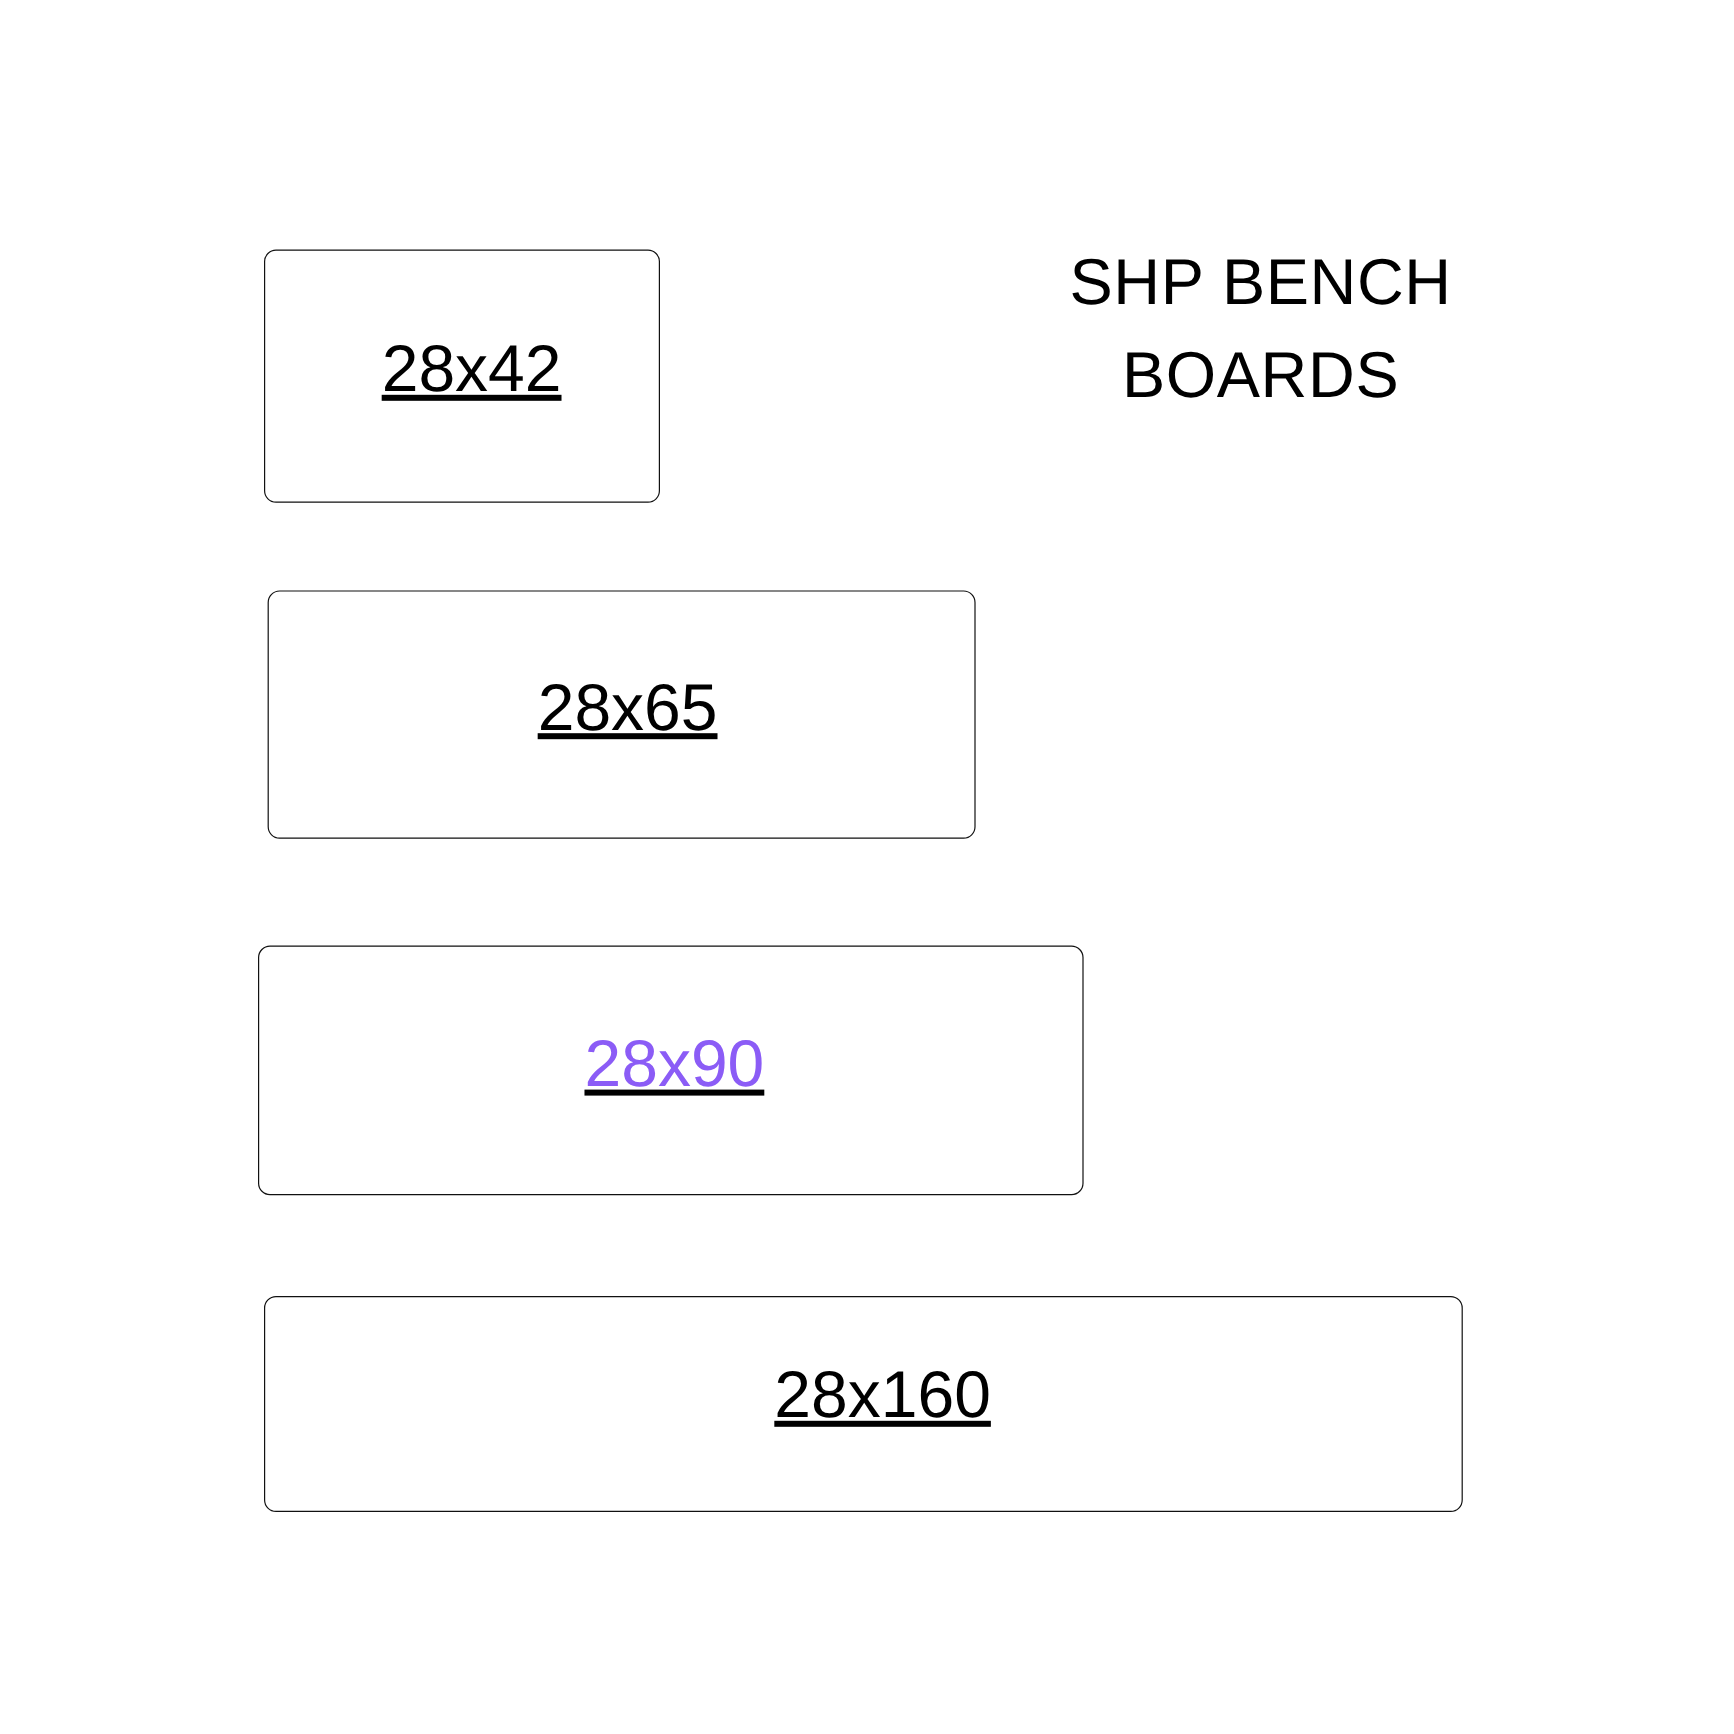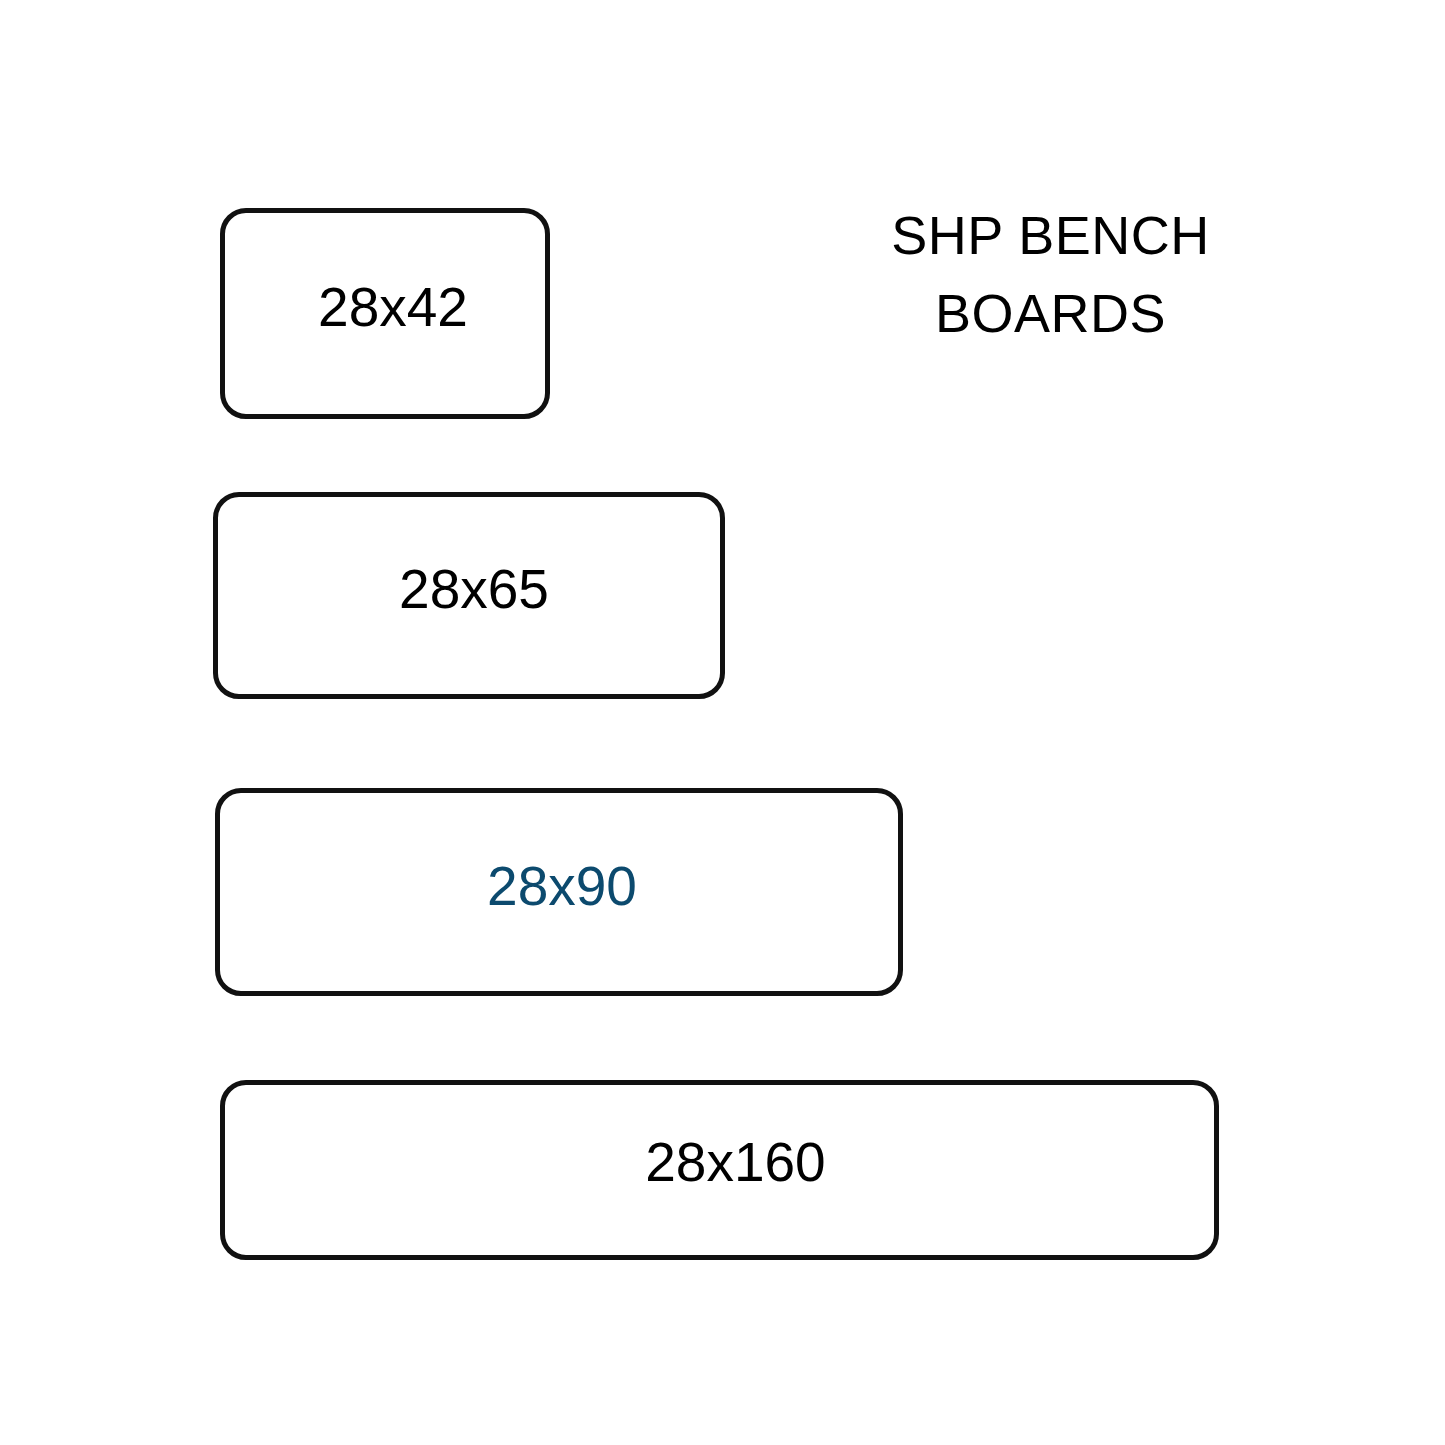--- a/index.html
+++ b/index.html
@@ -28,25 +28,26 @@
     letter-spacing: 0.5px;
     white-space: nowrap;
   }
   .title-line {
     display: block;
   }
   .board {
     position: absolute;
     box-sizing: border-box;
     background: #ffffff;
-    border: 5px solid #000000;
-    border-radius: 26px;
+    border: 1px solid #000000;
+    border-radius: 10px;
     display: flex;
     align-items: center;
     justify-content: center;
+    text-decoration: underline;
   }
   .board-label {
     color: #000000;
     font-family: "Liberation Sans", sans-serif;
     font-size: 55px;
     line-height: 1;
     white-space: nowrap;
     position: relative;
   }
 </style>
@@ -57,24 +58,24 @@
 
   <div class="title-block" id="title-block" style="left: 750.515px; top: 156px; width: 600px; color: rgb(0, 0, 0);">
     <span class="title-line">SHP BENCH</span>
     <span class="title-line">BOARDS</span>
   </div>
 
   <div id="boards-layer">
       <div class="board" style="left: 220px; top: 168px; width: 330px; height: 211px; border-color: rgb(17, 17, 17);">
         <span class="board-label" style="left: 8px; top: -6px; color: rgb(0, 0, 0);">28x42</span>
       </div>
-      <div class="board" style="left: 213px; top: 452px; width: 512px; height: 207px; border-color: rgb(17, 17, 17);">
+      <div class="board" style="left: 223px; top: 452px; width: 590px; height: 207px; border-color: rgb(17, 17, 17);">
         <span class="board-label" style="left: 5px; top: -6px; color: rgb(0, 0, 0);">28x65</span>
       </div>
       <div class="board" style="left: 215px; top: 748px; width: 688px; height: 208px; border-color: rgb(17, 17, 17);">
-        <span class="board-label" style="left: 3px; top: -6px; color: #0c4a6e;">28x90</span>
+        <span class="board-label" style="left: 3px; top: -6px; color: #8b5cf6;">28x90</span>
       </div>
       <div class="board" style="left: 220px; top: 1040px; width: 999px; height: 180px; border-color: rgb(17, 17, 17);">
         <span class="board-label" style="left: 16px; top: -8px; color: rgb(0, 0, 0);">28x160</span>
       </div>
     </div>
 
 </div>
 
 </body></html>

